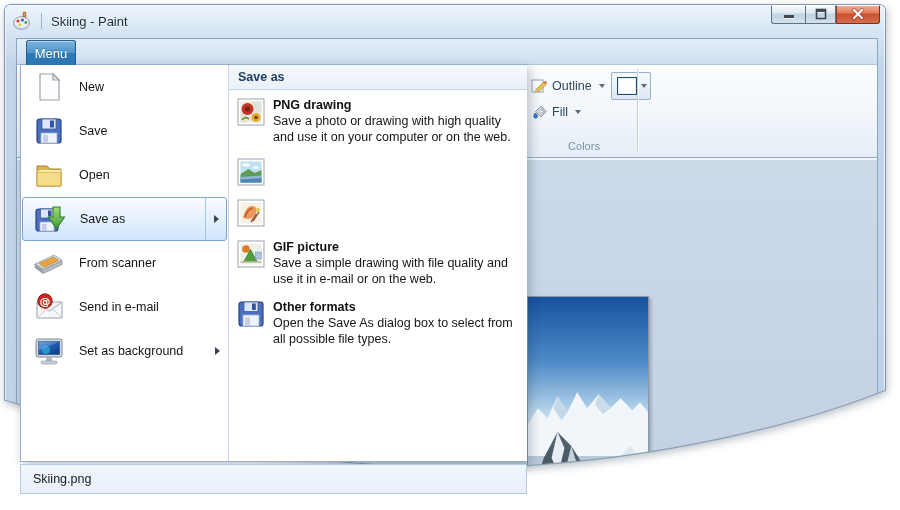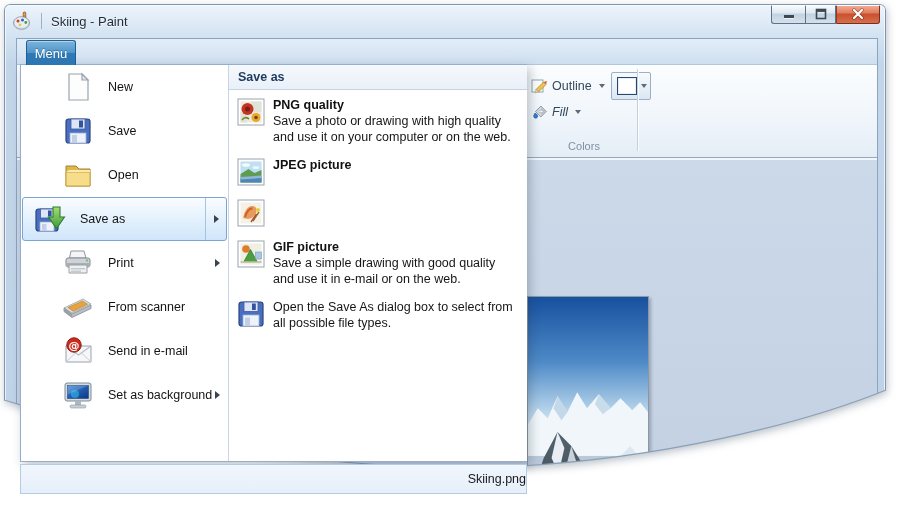--- a/index.html
+++ b/index.html
@@ -40,21 +40,21 @@
   .ribbon { position:absolute; left:0; top:26px; right:0; height:93px;
     background:linear-gradient(180deg,#fbfdfe,#f1f6fb 55%,#e4edf6); border-bottom:1px solid #93a9c2; box-shadow:0 1px 0 rgba(255,255,255,.8); }
   .canvas { position:absolute; left:0; top:120px; right:0; bottom:0; background:linear-gradient(180deg,#ccd9e9,#c2d0e2); border-top:1px solid #f3f7fb; }
 
   
   .colors-group { position:absolute; left:508px; top:0; width:118px; height:93px; }
   .ribbon-row { position:absolute; left:6px; display:flex; align-items:center; gap:4px; font-size:12.5px; color:#33475c; cursor:default; }
   .ribbon-row .icon svg { display:block; }
   .caret { width:0; height:0; border-left:3.5px solid transparent; border-right:3.5px solid transparent; border-top:4px solid #5b6b7c; margin-left:3px; }
   .row-outline { top:12px; }
-  .row-fill { top:38px;font-style:italic; }
+  .row-fill { top:38px; }
   .swatch-btn { position:absolute; left:86px; top:7px; width:40px; height:28px; border:1px solid #9ab0c8; border-radius:2px;
     background:linear-gradient(180deg,#f7fafd,#dce7f2); display:flex; align-items:center; padding-left:5px; }
   .swatch-box { width:20px; height:18px; border:1px solid #27486f; background:#fff; box-shadow:inset 0 0 0 1px #e8eef5; }
   .swatch-btn .caret { margin-left:4px; }
   .group-label { position:absolute; left:0; width:118px; bottom:6px; text-align:center; font-size:11px; color:#7e90a4; }
   .group-divider { position:absolute; left:620px; top:4px; bottom:6px; width:1px; background:#c3d0de; box-shadow:1px 0 0 rgba(255,255,255,.8); }
 
   
   .picture { position:absolute; left:510px; top:136px; width:122px; height:300px; border:1px solid #8d98a4; box-shadow:2px 2px 3px rgba(40,55,70,.3); }
   .picture svg { display:block; width:100%; height:100%; }
@@ -62,21 +62,21 @@
   
   .curve-edge { position:absolute; left:0; top:0; z-index:2; pointer-events:none; }
 
   
   .menu-btn { position:absolute; left:26px; top:40px; width:50px; height:25px; z-index:12;
     background:linear-gradient(180deg,#7db4dd,#4f95c8 48%,#2e7ab6 52%,#2c76b1); border:1px solid #1d5e93; border-bottom:none; border-radius:3px 3px 0 0;
     color:#fff; font-size:13px; display:flex; align-items:center; justify-content:center; text-shadow:0 -1px 0 rgba(0,0,0,.25); box-shadow:inset 0 1px 0 rgba(255,255,255,.4); cursor:default; }
   .menu-panels { position:absolute; left:20px; top:64px; width:507px; height:398px; z-index:10;
     background:#fff; border:1px solid #97add0; box-shadow:3px 4px 10px rgba(30,45,60,.28); }
   .left-menu { position:absolute; left:0; top:0; width:207px; height:100%; background:#fff; }
-  .menu-item { position:relative; height:44px; display:flex; align-items:center; padding-left:12px; cursor:default;margin-left:29px; }
+  .menu-item { position:relative; height:44px; display:flex; align-items:center; padding-left:12px; cursor:default; }
   .menu-item .mi-icon { width:32px; height:32px; flex:0 0 32px; }
   .menu-item .mi-icon svg { width:32px; height:32px; display:block; }
   .menu-item .mi-label { margin-left:14px; font-size:12.5px; color:#141414; }
   .mi-arrow { position:absolute; right:8px; top:50%; margin-top:-4px; width:0; height:0;
     border-top:4px solid transparent; border-bottom:4px solid transparent; border-left:5px solid #3a4450; }
   .menu-item.selected { margin:0 1px; padding-left:11px; border:1px solid #79a4d3; border-radius:3px;
     background:linear-gradient(180deg,#fafcff,#e6f2fd 45%,#d0e6fa); }
   .menu-item.selected .arrow-cell { position:absolute; right:0; top:0; bottom:0; width:21px; border-left:1px solid #a5c4e0;
     display:flex; align-items:center; justify-content:center; }
   .menu-item.selected .arrow-cell .mi-arrow { position:static; margin:0; }
@@ -87,21 +87,21 @@
   .submenu-list { padding:7px 0 0 8px; }
   .submenu-item { display:flex; align-items:flex-start; margin-bottom:12px; cursor:default; }
   .submenu-item .smi-icon { width:28px; height:28px; flex:0 0 28px; margin-top:1px; }
   .submenu-item .smi-icon svg { width:28px; height:28px; display:block; }
   .smi-text { margin-left:8px; width:243px; }
   .smi-title { font-size:12.5px; font-weight:bold; color:#111; line-height:16px; }
   .smi-desc { font-size:12.5px; color:#161616; line-height:16px; }
 
   .status-bar { position:absolute; left:20px; top:464px; width:507px; height:30px; z-index:10;
     background:linear-gradient(180deg,#f0f6fc,#e6effa); border:1px solid #b5cbe0; display:flex; align-items:center; padding-left:12px;
-    font-size:12.5px; color:#1a1a1a;justify-content:flex-end; }
+    font-size:12.5px; color:#1a1a1a; }
 </style>
 </head>
 <body>
 
 <div id="stage">
 
   <div class="window-wrap">
     <div class="window">
 
       <div class="titlebar">
@@ -279,35 +279,20 @@
             </svg>
           </span>
     <span class="mi-label">Save as</span>
   <span class="arrow-cell">
             <span class="mi-arrow"></span>
           </span>
         </div>
         <div class="menu-item">
     <span class="mi-icon icon">
             <svg viewBox="0 0 32 32">
-              <path d="M9 4 h13 l2 7 H7.5 Z" fill="#f4f5f6" stroke="#8f979e"></path>
-              <rect x="4" y="11" width="24" height="9" rx="2" fill="#cfd3d8" stroke="#848b93"></rect>
-              <rect x="4" y="16" width="24" height="4" fill="#a9afb7"></rect>
-              <path d="M7 18 h18 v8 H7 Z" fill="#eef0f2" stroke="#9aa0a6"></path>
-              <rect x="9" y="21" width="14" height="1.4" fill="#c3c8cd"></rect>
-              <rect x="9" y="23.5" width="10" height="1.4" fill="#c3c8cd"></rect>
-              <circle cx="25" cy="13.5" r="1.2" fill="#6bd05a"></circle>
-            </svg>
-          </span>
-    <span class="mi-label">Print</span>
-  <span class="mi-arrow"></span>
-        </div>
-        <div class="menu-item">
-    <span class="mi-icon icon">
-            <svg viewBox="0 0 32 32">
               <path d="M2 17 L21 8 l8 5 -19 9 Z" fill="#dcdfe2" stroke="#97a0a8" stroke-width=".8"></path>
               <path d="M6 16.5 L20.5 10 l5 3.2 -14.5 7 Z" fill="#e8a33d" stroke="#b87f22" stroke-width=".6"></path>
               <path d="M2 17 l8 6 19 -9 0 3.5 -19 9 -8 -6 Z" fill="#b9bec4" stroke="#848b93" stroke-width=".8"></path>
               <path d="M2 17 l8 6 0 3.5 -8 -6 Z" fill="#9aa1a9"></path>
             </svg>
           </span>
     <span class="mi-label">From scanner</span>
   </div>
         <div class="menu-item">
     <span class="mi-icon icon">
@@ -354,38 +339,37 @@
                 <rect x="14" y="3.5" width="10.5" height="10.5" fill="#dfe3d8"></rect>
                 <rect x="3.5" y="14" width="6" height="10.5" fill="#e6e0d2"></rect>
                 <circle cx="10.5" cy="11" r="6" fill="#c23324"></circle>
                 <circle cx="10.5" cy="11" r="2.5" fill="#7e1d12"></circle>
                 <circle cx="19" cy="19.5" r="4.5" fill="#e9a825"></circle>
                 <circle cx="19" cy="19.5" r="1.8" fill="#6b4a1f"></circle>
                 <path d="M5 22 q3 -4 7 -1" stroke="#5d8f3c" stroke-width="1.6" fill="none"></path>
               </svg>
             </span>
     <div class="smi-text">
-      <div class="smi-title">PNG quality</div>
+      <div class="smi-title">PNG drawing</div>
       <div class="smi-desc">Save a photo or drawing with high quality and use it on your computer or on the web.</div>
     </div>
   </div>
           <div class="submenu-item">
     <span class="smi-icon icon">
               <svg viewBox="0 0 28 28">
                 <rect x="1" y="1" width="26" height="26" fill="#fff" stroke="#98a3ae"></rect>
                 <rect x="3.5" y="3.5" width="21" height="21" fill="#bfe0f2"></rect>
                 <ellipse cx="9" cy="7" rx="4" ry="1.8" fill="#fff" opacity=".85"></ellipse>
                 <ellipse cx="19" cy="9.5" rx="3.4" ry="1.5" fill="#fff" opacity=".7"></ellipse>
                 <path d="M3.5 16 l8 -5 6 4 7 -3 v12.5 h-21 Z" fill="#5e9c54"></path>
                 <path d="M3.5 20 h21 v4.5 h-21 Z" fill="#4f86b8"></path>
                 <path d="M3.5 19 l21 -1.5 v2.5 l-21 1.5 Z" fill="#8fb8d8"></path>
               </svg>
             </span>
     <div class="smi-text">
-      <div class="smi-title">JPEG picture</div>
     </div>
   </div>
           <div class="submenu-item">
     <span class="smi-icon icon">
               <svg viewBox="0 0 28 28">
                 <rect x="1" y="1" width="26" height="26" fill="#fff" stroke="#98a3ae"></rect>
                 <rect x="3.5" y="3.5" width="21" height="21" fill="#f6f1e6"></rect>
                 <path d="M6 19 Q9 6 16 7 q5 1 3 7 q-2 5 -8 6 Z" fill="#e8995c"></path>
                 <path d="M8 18 Q11 9 15.5 9.5" stroke="#d35f2a" stroke-width="2" fill="none"></path>
                 <path d="M16 22 l6 -9" stroke="#8a6d3a" stroke-width="1.4"></path>
@@ -402,34 +386,35 @@
                 <rect x="1" y="1" width="26" height="26" fill="#fff" stroke="#98a3ae"></rect>
                 <rect x="3.5" y="3.5" width="21" height="21" fill="#eef0e4"></rect>
                 <circle cx="9" cy="9" r="3.8" fill="#e07b28"></circle>
                 <path d="M7 21.5 L13.5 9.5 L20 21.5 Z" fill="#4d9e3f" stroke="#2f7029" stroke-width=".7"></path>
                 <rect x="18.5" y="12" width="6" height="7" fill="#a8c6e0" stroke="#7d9cba" stroke-width=".6"></rect>
                 <path d="M3.5 22 h21" stroke="#c2bd9b" stroke-width="1.6"></path>
               </svg>
             </span>
     <div class="smi-text">
       <div class="smi-title">GIF picture</div>
-      <div class="smi-desc">Save a simple drawing with good quality and use it in e-mail or on the web.</div>
+      <div class="smi-desc">Save a simple drawing with file quality and use it in e-mail or on the web.</div>
     </div>
   </div>
           <div class="submenu-item">
     <span class="smi-icon icon">
               <svg viewBox="0 0 28 28">
                 <rect x="2" y="2" width="24" height="24" rx="2.5" fill="#4a6fbd" stroke="#2a4484" stroke-width="1.2"></rect>
                 <rect x="7" y="2" width="14" height="9.5" fill="#dce6f5" stroke="#3d5aa5" stroke-width=".8"></rect>
                 <rect x="15" y="3.5" width="3.8" height="6.5" fill="#35539c"></rect>
                 <rect x="6" y="15" width="16" height="11" fill="#eef3fa" stroke="#9db0d6" stroke-width=".8"></rect>
                 <rect x="8" y="17.5" width="5" height="8.5" fill="#c2cfe6"></rect>
               </svg>
             </span>
     <div class="smi-text">
+      <div class="smi-title">Other formats</div>
       <div class="smi-desc">Open the Save As dialog box to select from all possible file types.</div>
     </div>
   </div>
         </div>
     </div>
   </div>
 
   <div class="status-bar">
     <span>Skiing.png</span>
   </div>

